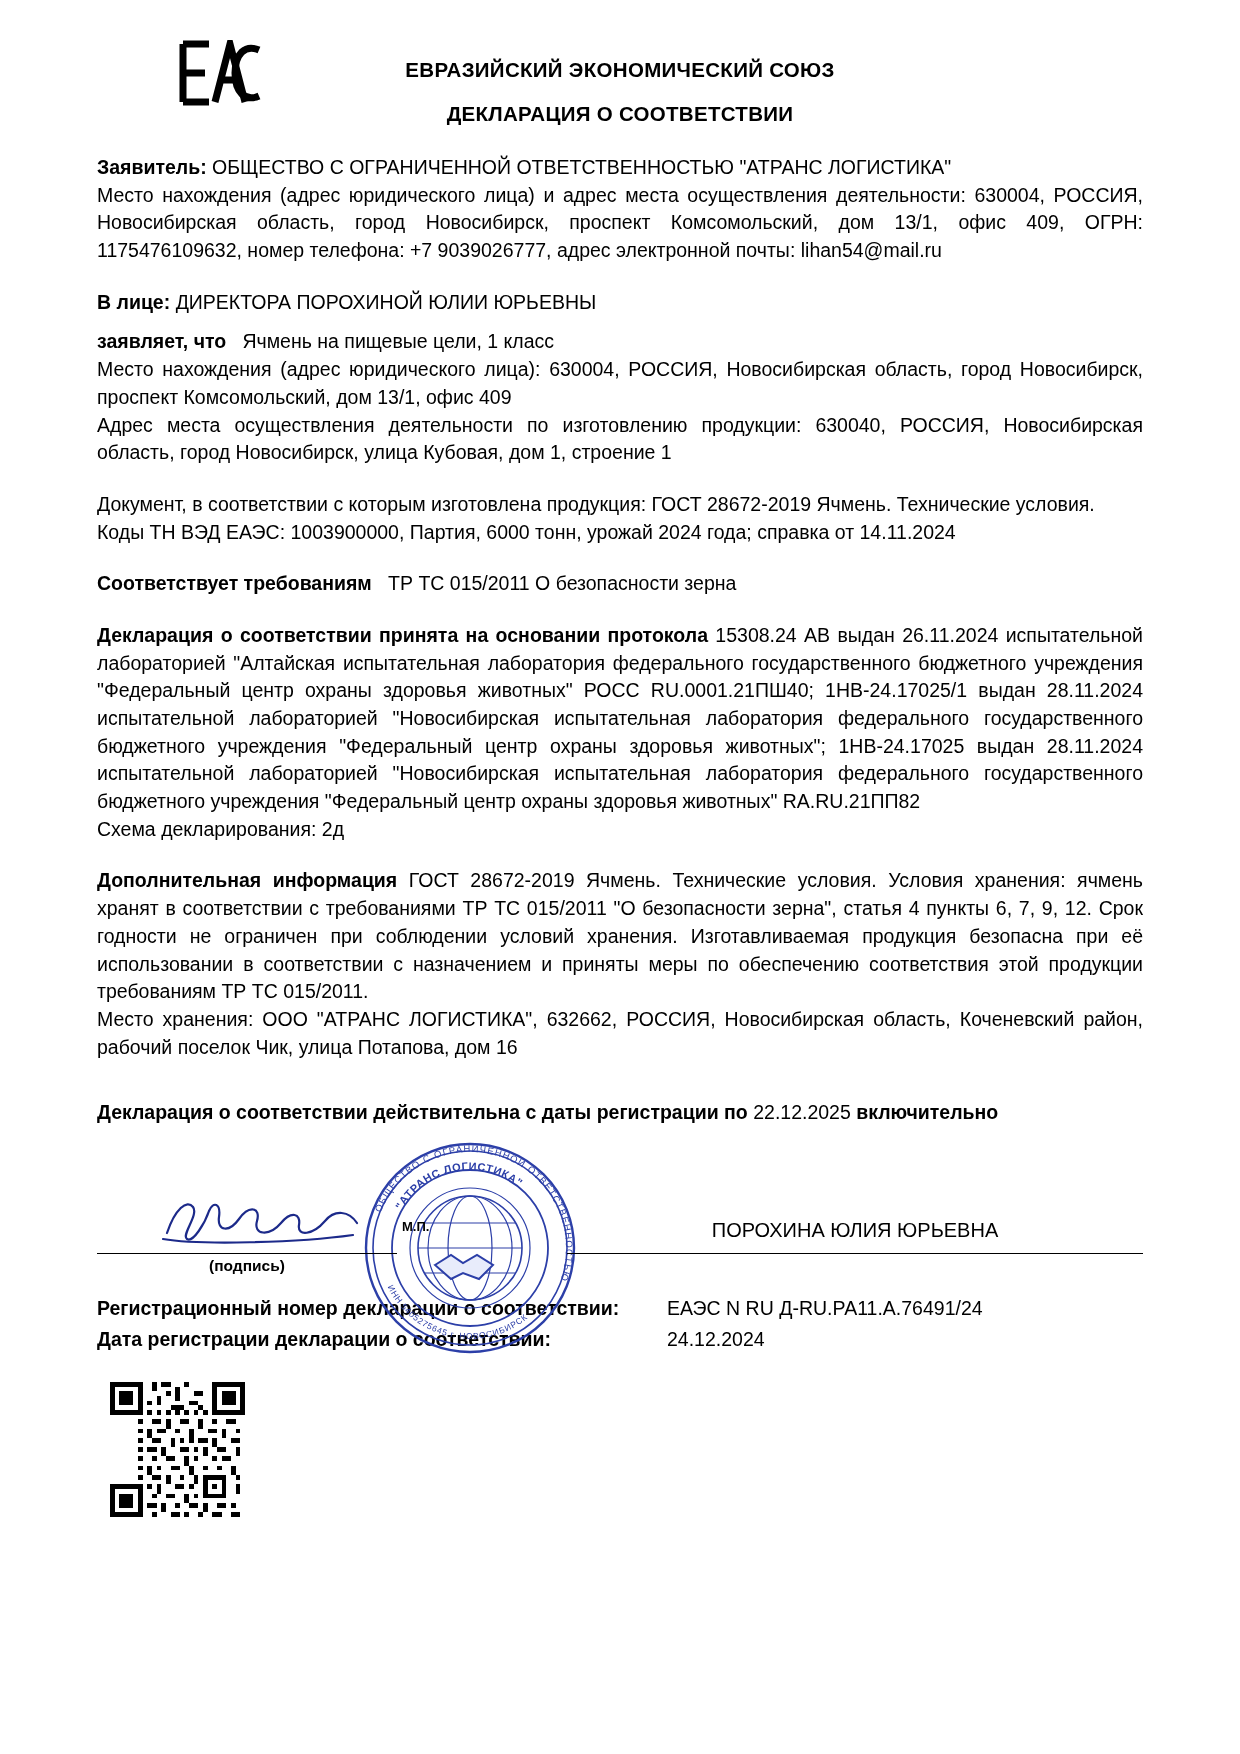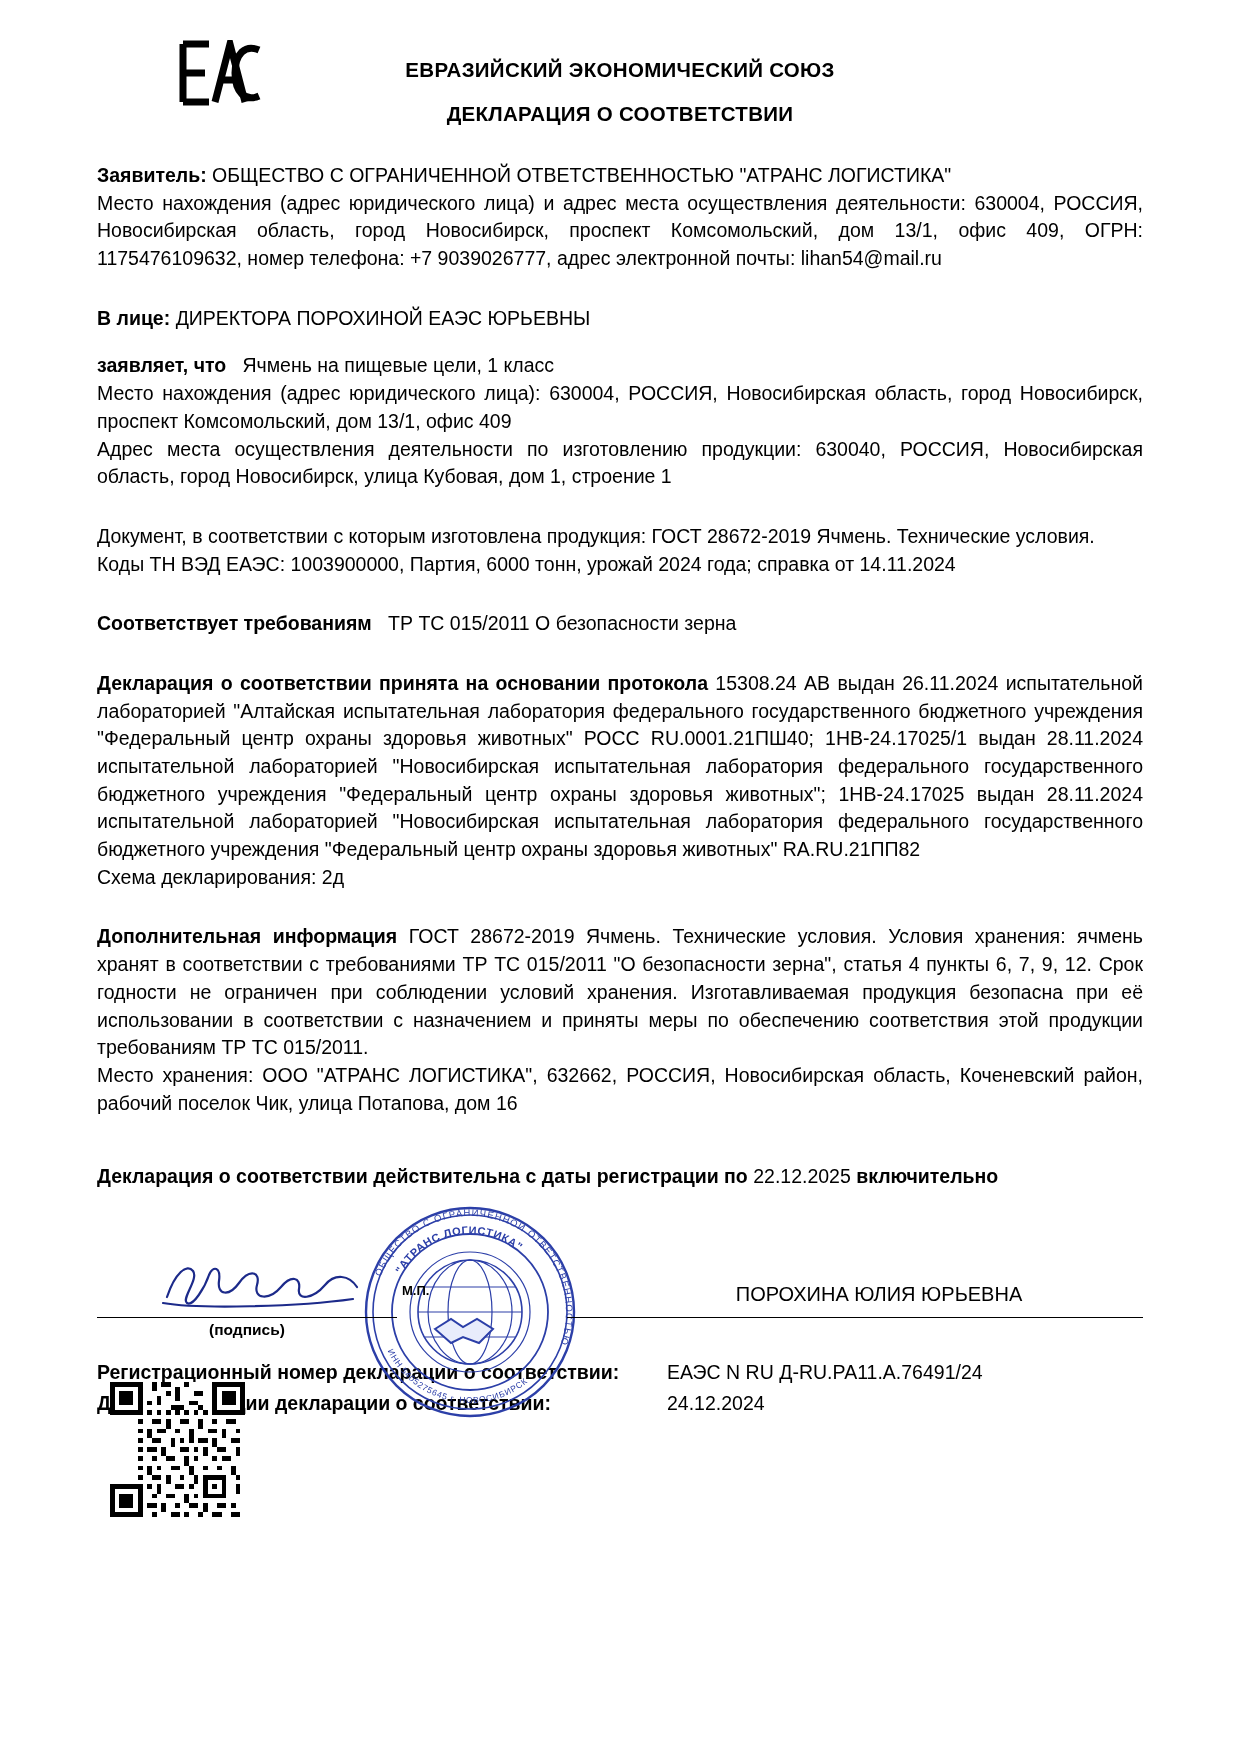--- a/index.html
+++ b/index.html
@@ -54,21 +54,21 @@
     font-weight: bold;
     margin-top: 20px;
     letter-spacing: 0.3px;
   }
 
   
   .block {
     font-size: 19.5px;
     line-height: 1.42;
     text-align: justify;
-    margin-top: 20px;
+    margin-top: 12px;
   }
   .block.tight { margin-top: 0; }
   .b { font-weight: bold; }
   .nowrap-gap { white-space: pre; }
 
   .spacer-sm { height: 12px; }
   .spacer-md { height: 26px; }
 
   
   .sig-area {
@@ -110,21 +110,21 @@
   }
   .mp {
     position: absolute;
     left: 305px;
     top: 58px;
     font-size: 13px;
     font-weight: bold;
   }
   .sig-name {
     position: absolute;
-    left: 494px;
+    left: 470px;
     top: 58px;
     width: 576px;
     text-align: center;
     font-size: 20px;
   }
   .handwriting {
     position: absolute;
     left: 60px;
     top: 28px;
     width: 230px;
@@ -192,21 +192,21 @@
     <div class="block">
       <span class="b">Заявитель:</span>
       <span>ОБЩЕСТВО С ОГРАНИЧЕННОЙ ОТВЕТСТВЕННОСТЬЮ "АТРАНС ЛОГИСТИКА"</span>
     </div>
     <div class="block tight">Место нахождения (адрес юридического лица) и адрес места осуществления деятельности: 630004, РОССИЯ, Новосибирская область, город Новосибирск, проспект Комсомольский, дом 13/1, офис 409, ОГРН: 1175476109632, номер телефона: +7 9039026777, адрес электронной почты: lihan54@mail.ru</div>
 
     <div class="spacer-sm"></div>
 
     <div class="block">
       <span class="b">В лице:</span>
-      <span>ДИРЕКТОРА ПОРОХИНОЙ ЕАЭС ЮРЬЕВНЫ</span>
+      <span>ДИРЕКТОРА ПОРОХИНОЙ ЮЛИИ ЮРЬЕВНЫ</span>
     </div>
 
     <div class="block">
       <span class="b">заявляет, что</span>
       <span class="nowrap-gap">&nbsp;&nbsp;</span><span>Ячмень на пищевые цели, 1 класс</span>
     </div>
 
     <div class="block tight">Место нахождения (адрес юридического лица): 630004, РОССИЯ, Новосибирская область, город Новосибирск, проспект Комсомольский, дом 13/1, офис 409</div>
     <div class="block tight">Адрес места осуществления деятельности по изготовлению продукции: 630040, РОССИЯ, Новосибирская область, город Новосибирск, улица Кубовая, дом 1, строение 1</div>
 

